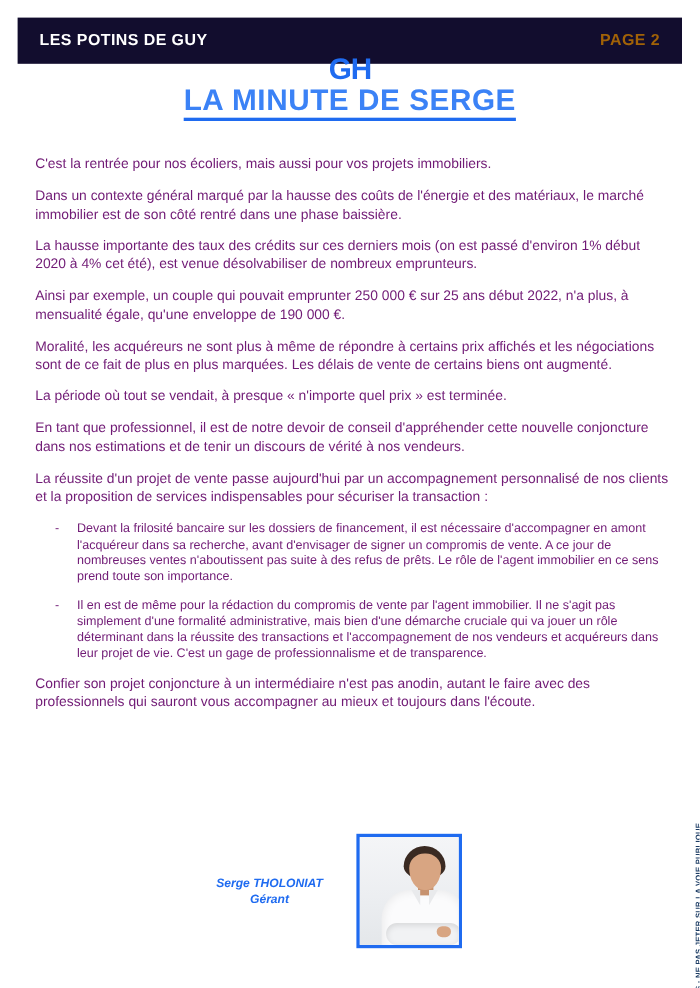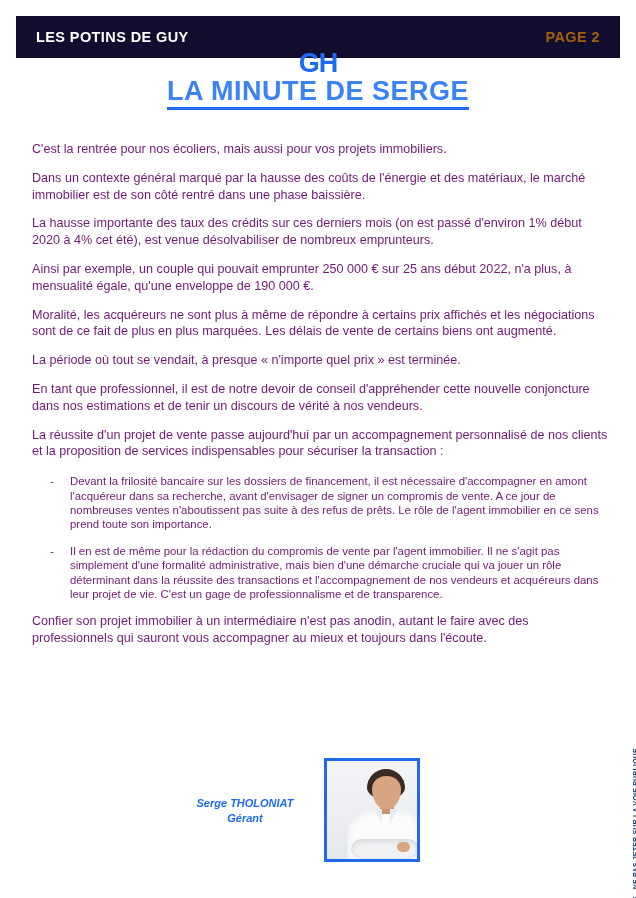--- a/index.html
+++ b/index.html
@@ -248,21 +248,21 @@
       <li class="bullet-item">
         <span class="dash">-</span>
         <span>Devant la frilosité bancaire sur les dossiers de financement, il est nécessaire d'accompagner en amont l'acquéreur dans sa recherche, avant d'envisager de signer un compromis de vente. A ce jour de nombreuses ventes n'aboutissent pas suite à des refus de prêts. Le rôle de l'agent immobilier en ce sens prend toute son importance.</span>
       </li>
       <li class="bullet-item">
         <span class="dash">-</span>
         <span>Il en est de même pour la rédaction du compromis de vente par l'agent immobilier. Il ne s'agit pas simplement d'une formalité administrative, mais bien d'une démarche cruciale qui va jouer un rôle déterminant dans la réussite des transactions et l'accompagnement de nos vendeurs et acquéreurs dans leur projet de vie. C'est un gage de professionnalisme et de transparence.</span>
       </li>
     </ul>
 
-    <p class="para">Confier son projet immobilier à un intermédiaire n'est pas anodin, autant le faire avec des professionnels qui sauront vous accompagner au mieux et toujours dans l'écoute.</p>
+    <p class="para">Confier son projet conjoncture à un intermédiaire n'est pas anodin, autant le faire avec des professionnels qui sauront vous accompagner au mieux et toujours dans l'écoute.</p>
   </div>
 
   <div class="signature-block">
     <div>Serge THOLONIAT</div>
     <div>Gérant</div>
   </div>
 
   <div class="portrait-frame">
     <div class="portrait-art">
       <div class="pt-shirt"></div>

